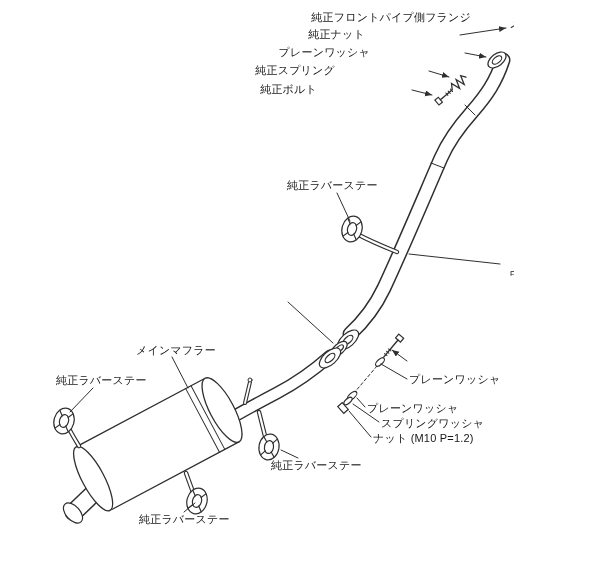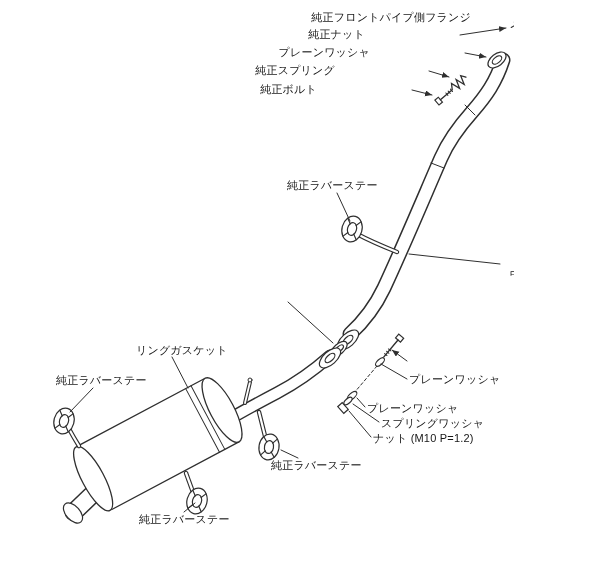--- a/index.html
+++ b/index.html
@@ -176,21 +176,21 @@
     </g>
   </svg>
 
   <div class="label" style="right:43px; top:11px;">純正フロントパイプ側フランジ</div>
   <div class="label" style="right:149px; top:28px;">純正ナット</div>
   <div class="label" style="right:144px; top:46px;">プレーンワッシャ</div>
   <div class="label" style="right:179px; top:64px;">純正スプリング</div>
   <div class="label" style="right:197px; top:83px;">純正ボルト</div>
   <div class="label" style="left:287px; top:179px;">純正ラバーステー</div>
   <div class="label" style="left:502px; top:268px;margin-left:8px;">中間パイプ</div>
-  <div class="label" style="left:136px; top:344px;">リングガスケット</div>
+  <div class="label" style="left:136px; top:344px;">メインマフラー</div>
   <div class="label" style="left:56px;  top:374px;">純正ラバーステー</div>
   <div class="label" style="left:409px; top:373px;">プレーンワッシャ</div>
   <div class="label" style="left:367px; top:402px;">プレーンワッシャ</div>
   <div class="label" style="left:381px; top:417px;">スプリングワッシャ</div>
   <div class="label" style="left:373px; top:432px;">ナット (M10 P=1.2)</div>
   <div class="label" style="left:271px; top:459px;">純正ラバーステー</div>
   <div class="label" style="left:139px; top:513px;">純正ラバーステー</div>
 
 </div>
 

